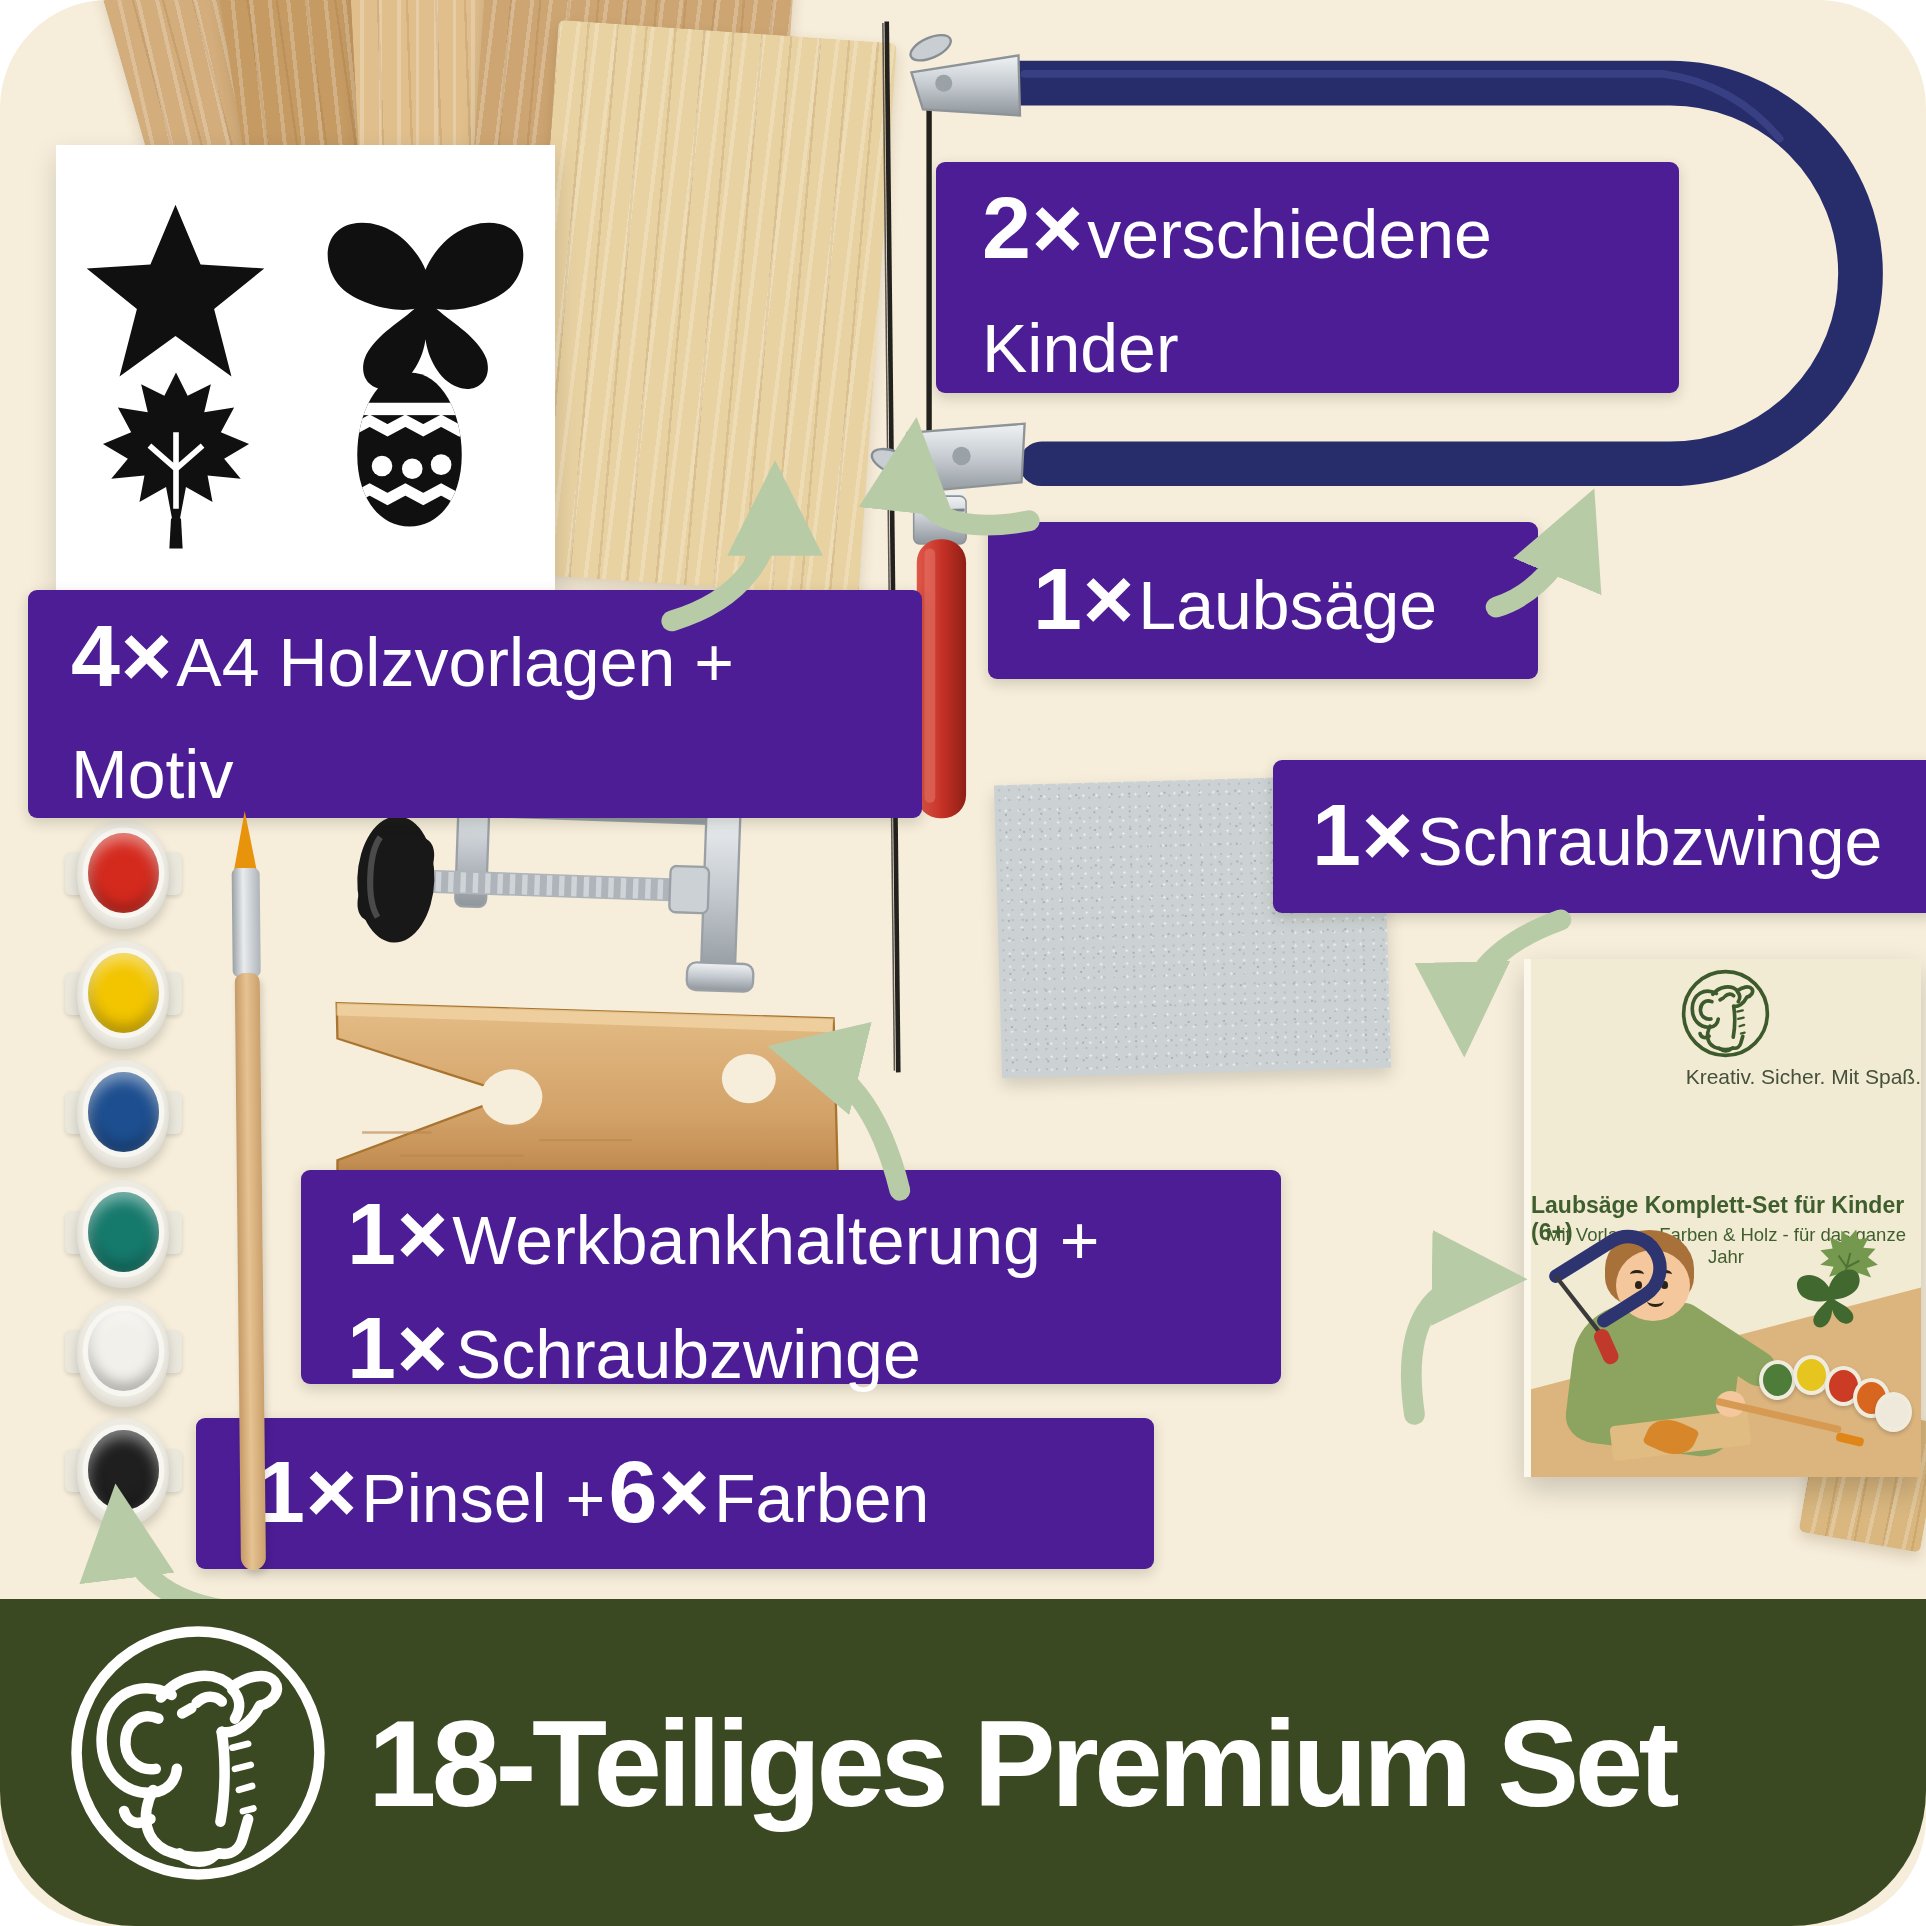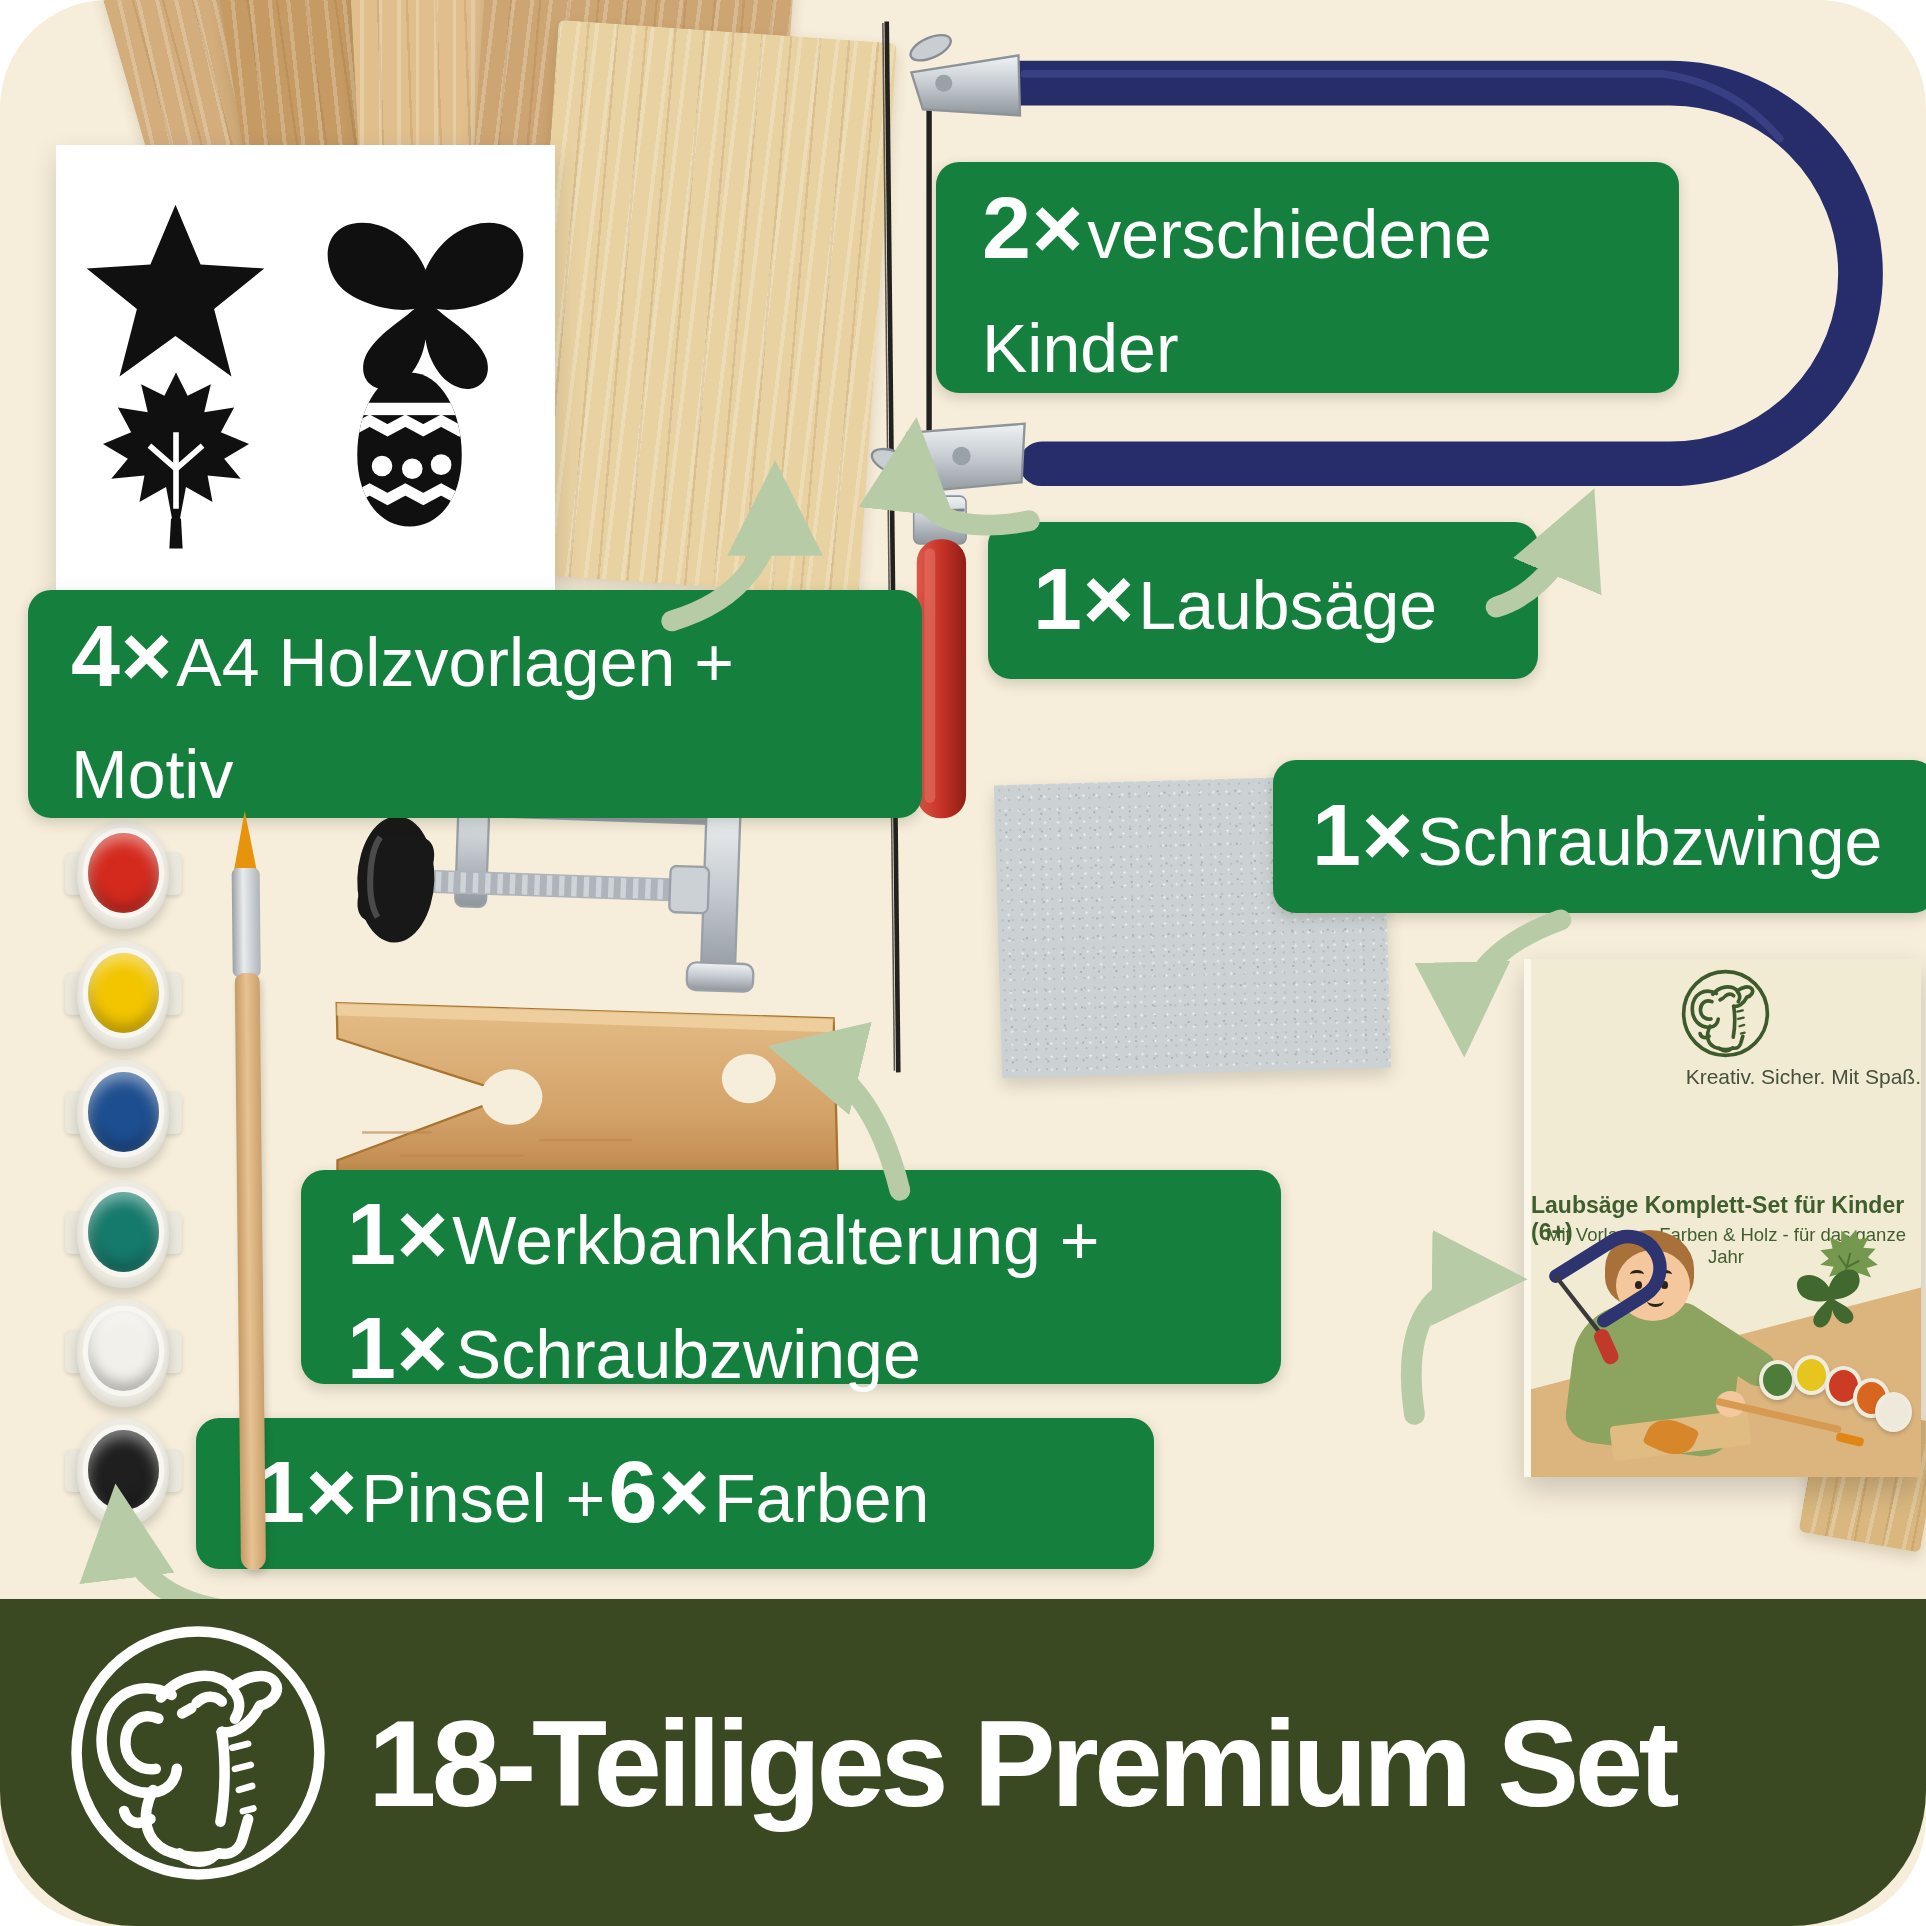--- a/index.html
+++ b/index.html
@@ -66,21 +66,21 @@
              border-radius:42% 42% 18% 18%;transform:rotate(7deg);}
   .b-arm{position:absolute;left:129px;top:368px;width:123px;height:35px;background:#8ca45f;border-radius:18.5px;transform:rotate(33deg);}
   .b-hand{position:absolute;left:185px;top:432px;width:29px;height:26px;background:#f4c89c;border-radius:50%;}
   .b-wood{position:absolute;left:80px;top:459px;width:139px;height:35px;background:#e0bb82;border-radius:4.6px;transform:rotate(-7deg);}
   .b-cut{position:absolute;left:116px;top:461px;width:48px;height:34px;background:#d8862a;border-radius:60% 12% 60% 12%;transform:rotate(24deg);}
   .mini-pot{position:absolute;width:29px;height:32px;border:4.6px solid #f0ecdd;border-radius:50%;box-shadow:0 2.3px 4.6px rgba(0,0,0,.18);}
   .b-brushstick{position:absolute;left:183px;top:453px;width:129px;height:7px;background:#d69a52;border-radius:3.9px;transform:rotate(13deg);}
   .b-brushtip{position:absolute;left:305px;top:476px;width:28px;height:8.5px;background:#e08618;border-radius:3.9px;transform:rotate(13deg);}
 
   
-  .label{position:absolute;background:#15803d;border-radius:23px;color:#fff;z-index:6;
+  .label{position:absolute;background:#4c1d95;border-radius:9px;color:#fff;z-index:6;
          white-space:nowrap;box-shadow:0 4.6px 12.3px rgba(40,50,20,.18);}
   .label .ln{display:block;}
   .qty{font-weight:bold;font-size:88px;letter-spacing:0.8px;}
   .ltx{font-size:68px;letter-spacing:0;}
 
   
   .banner{position:absolute;left:0;right:0;bottom:0;height:327px;background:#3b4923;
           border-radius:0 0 135px 135px;z-index:9;}
   .banner-title{position:absolute;left:368px;top:50%;transform:translateY(-50%);
         color:#fff;font-size:123px;font-weight:bold;letter-spacing:-4.6px;white-space:nowrap;}

